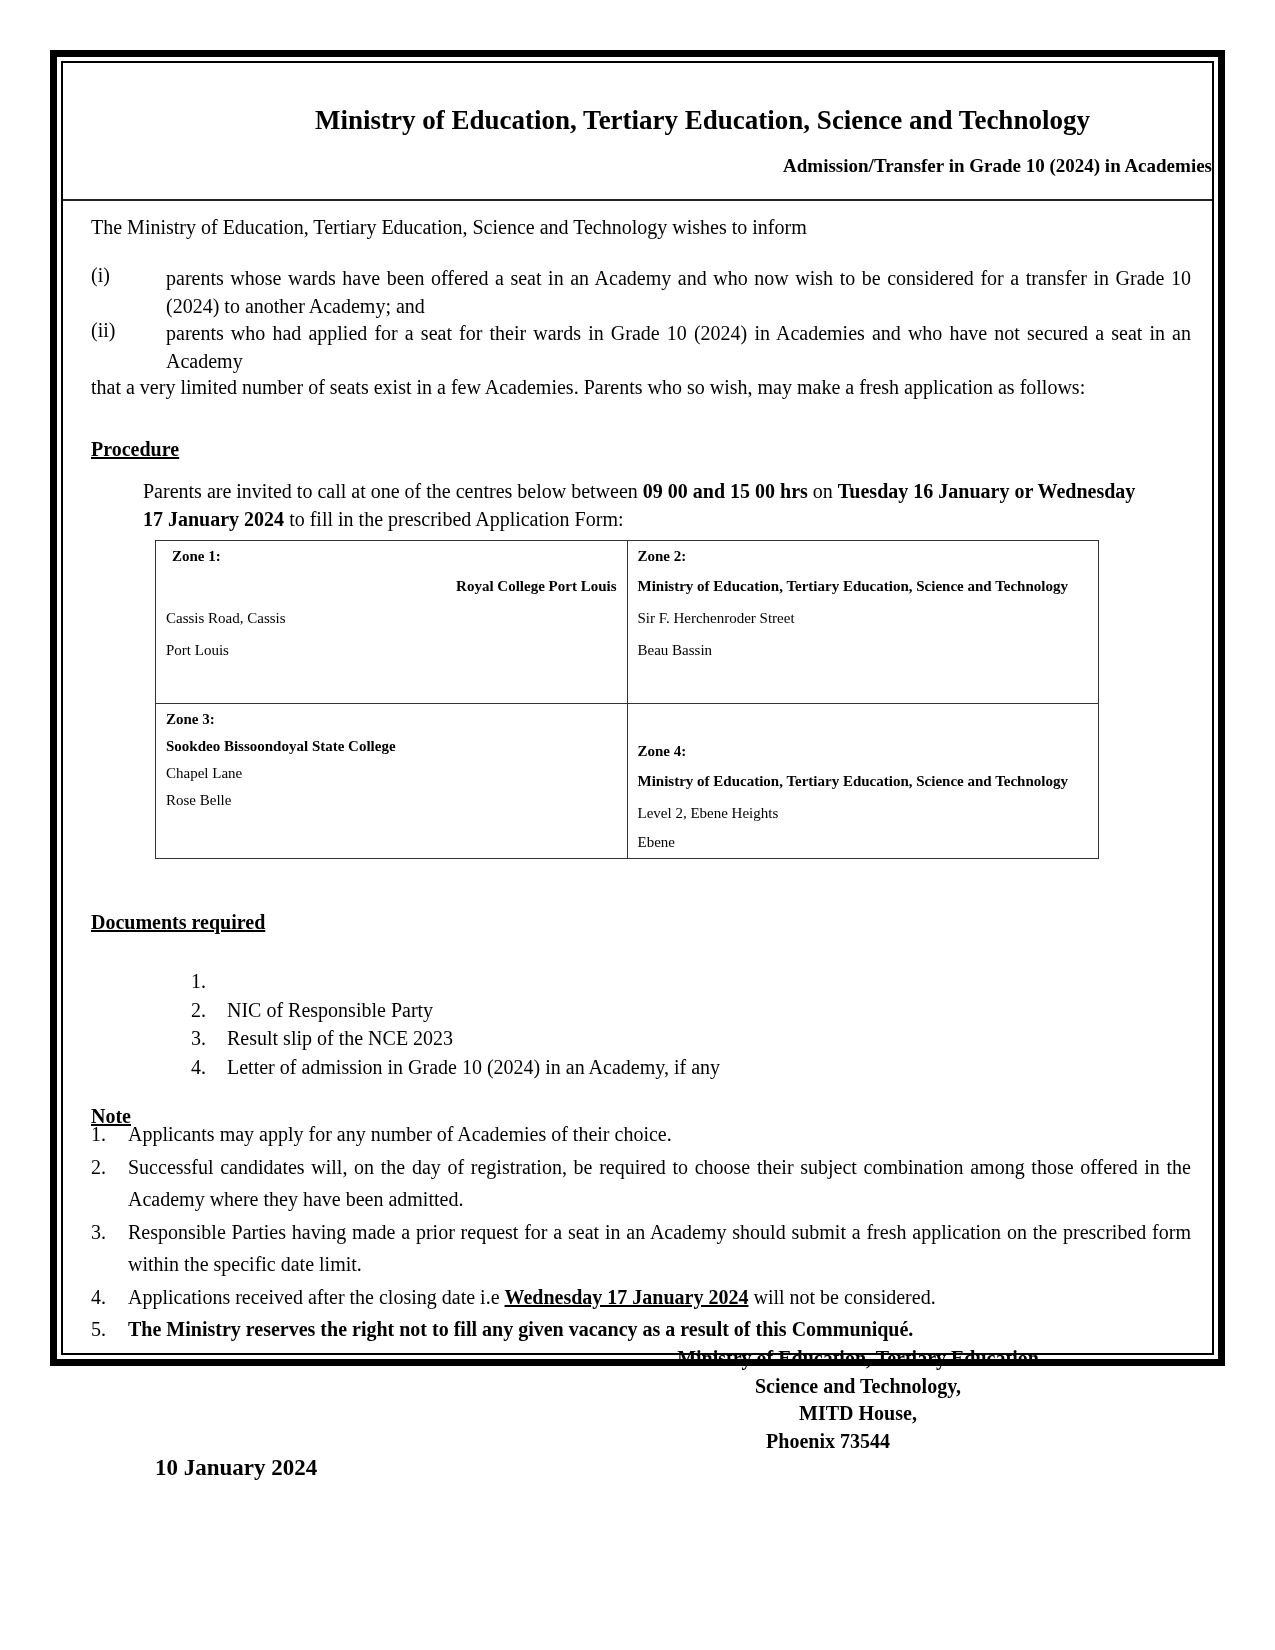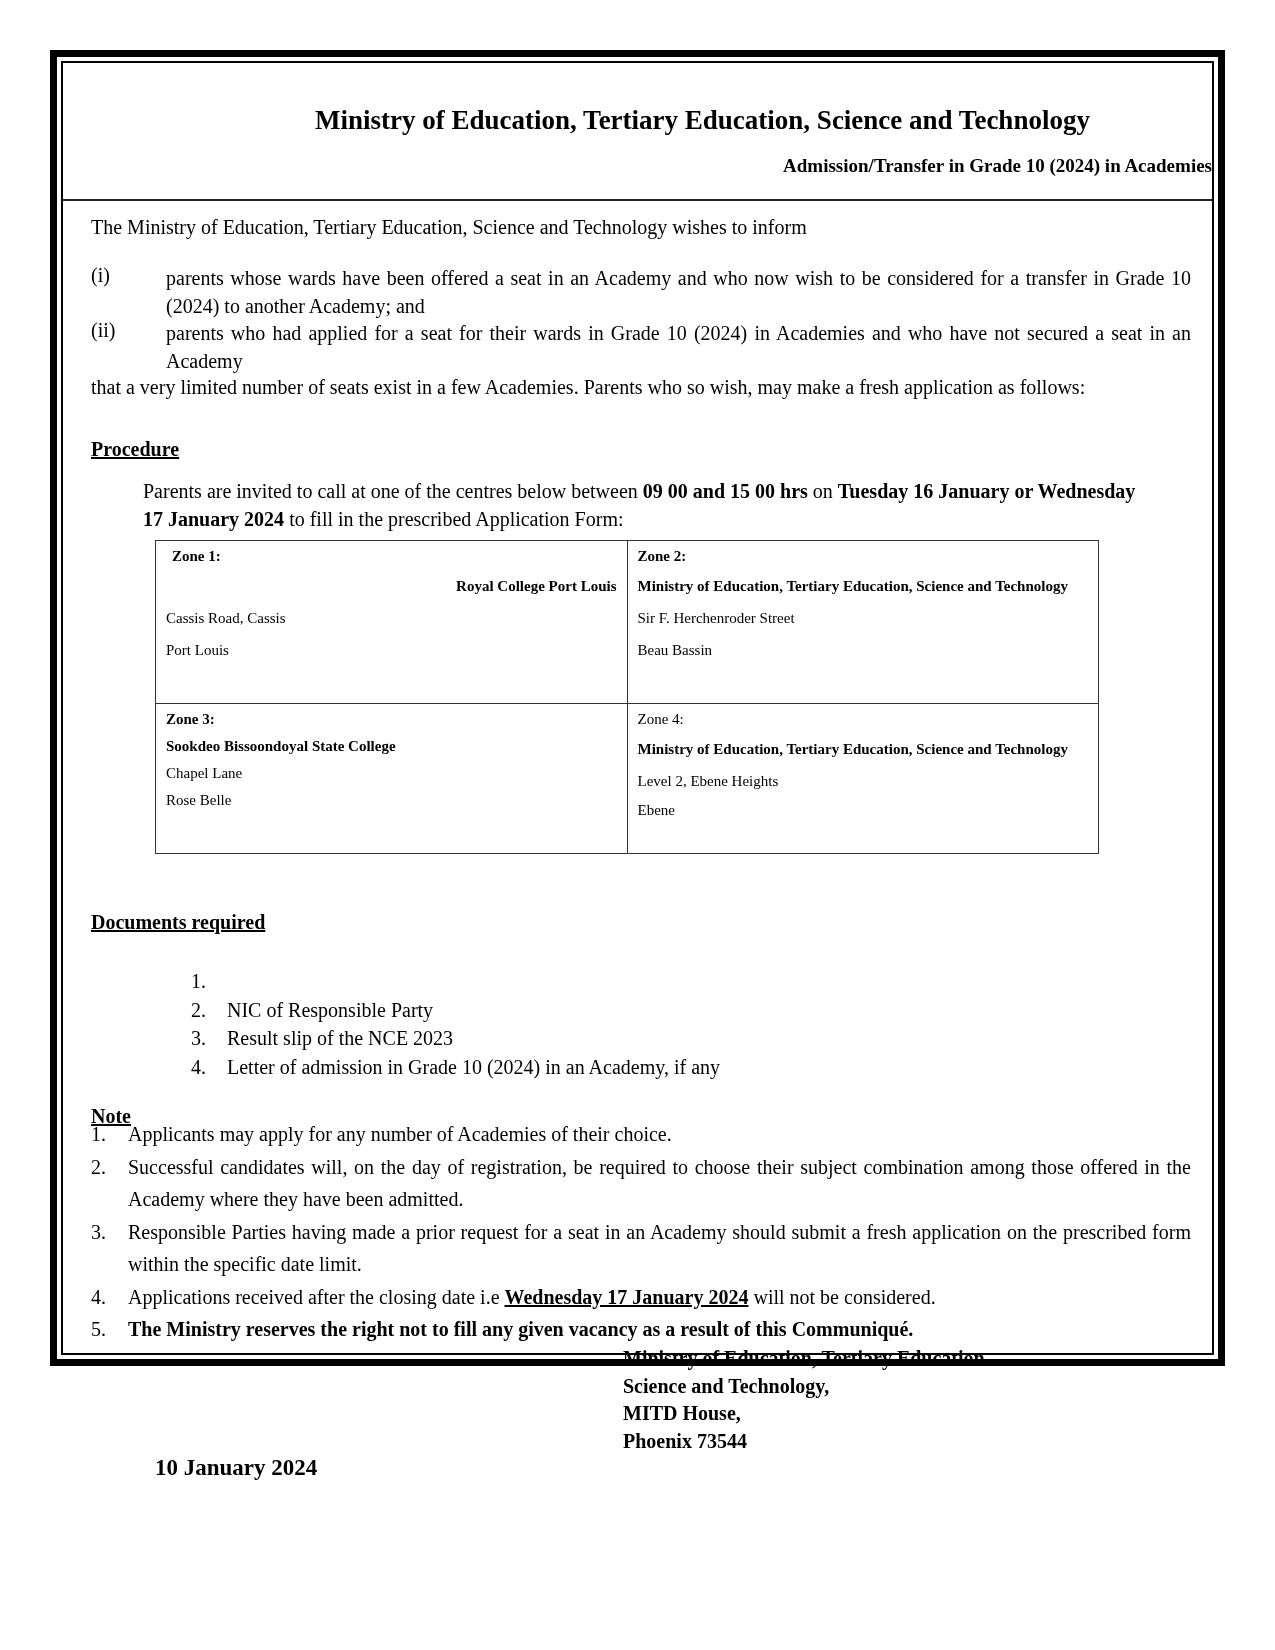--- a/index.html
+++ b/index.html
@@ -29,21 +29,21 @@
                    width: 50%; }
   .zone-line { line-height: 32px; }
   .zone-line-tight { line-height: 27px; }
   .doc-list { position: absolute; left: 128px; top: 904px; font-size: 20px; line-height: 28.5px; }
   .doc-item { display: flex; }
   .doc-num { width: 36px; }
   .note-list { position: absolute; left: 28px; top: 1055px; width: 1100px; font-size: 20px; line-height: 32.5px; }
   .note-item { display: flex; }
   .note-num { width: 37px; flex: none; }
   .note-text { flex: 1; text-align: justify; text-align-last: left; }
-  .sig { position: absolute; left: 560px; width: 470px; top: 1282px; 
+  .sig { position: absolute; left: 560px; width: 470px; top: 1282px; text-align: center;
          font-weight: bold; font-size: 20px; line-height: 27.5px; }
   .date { position: absolute; left: 92px; top: 1392px; font-weight: bold; font-size: 23px; }
 </style>
 </head>
 <body>
 
 <div class="frame-outer">
   <div class="frame-inner">
 
     <div class="header">
@@ -87,21 +87,21 @@
         </td>
       </tr>
       <tr>
         <td style="height:145px;">
           <div class="zone-line-tight" style="font-weight:bold;">Zone 3:</div>
           <div class="zone-line-tight" style="font-weight:bold;">Sookdeo Bissoondoyal State College</div>
           <div class="zone-line-tight">Chapel Lane</div>
           <div class="zone-line-tight">Rose Belle</div>
         </td>
         <td>
-          <div class="zone-line-tight" style="font-weight:normal;">Zone 4:</div>
+          <div class="zone-line-tight" style="font-weight:bold;margin-top:32px;">Zone 4:</div>
           <div class="zone-line" style="font-weight:bold;">Ministry of Education, Tertiary Education, Science and Technology</div>
           <div class="zone-line">Level 2, Ebene Heights</div>
           <div class="zone-line-tight">Ebene</div>
         </td>
       </tr>
     </tbody>
       </table>
 
     <div class="abs p u" style="left:28px; top:845px; font-weight:bold;">Documents required</div>
 

